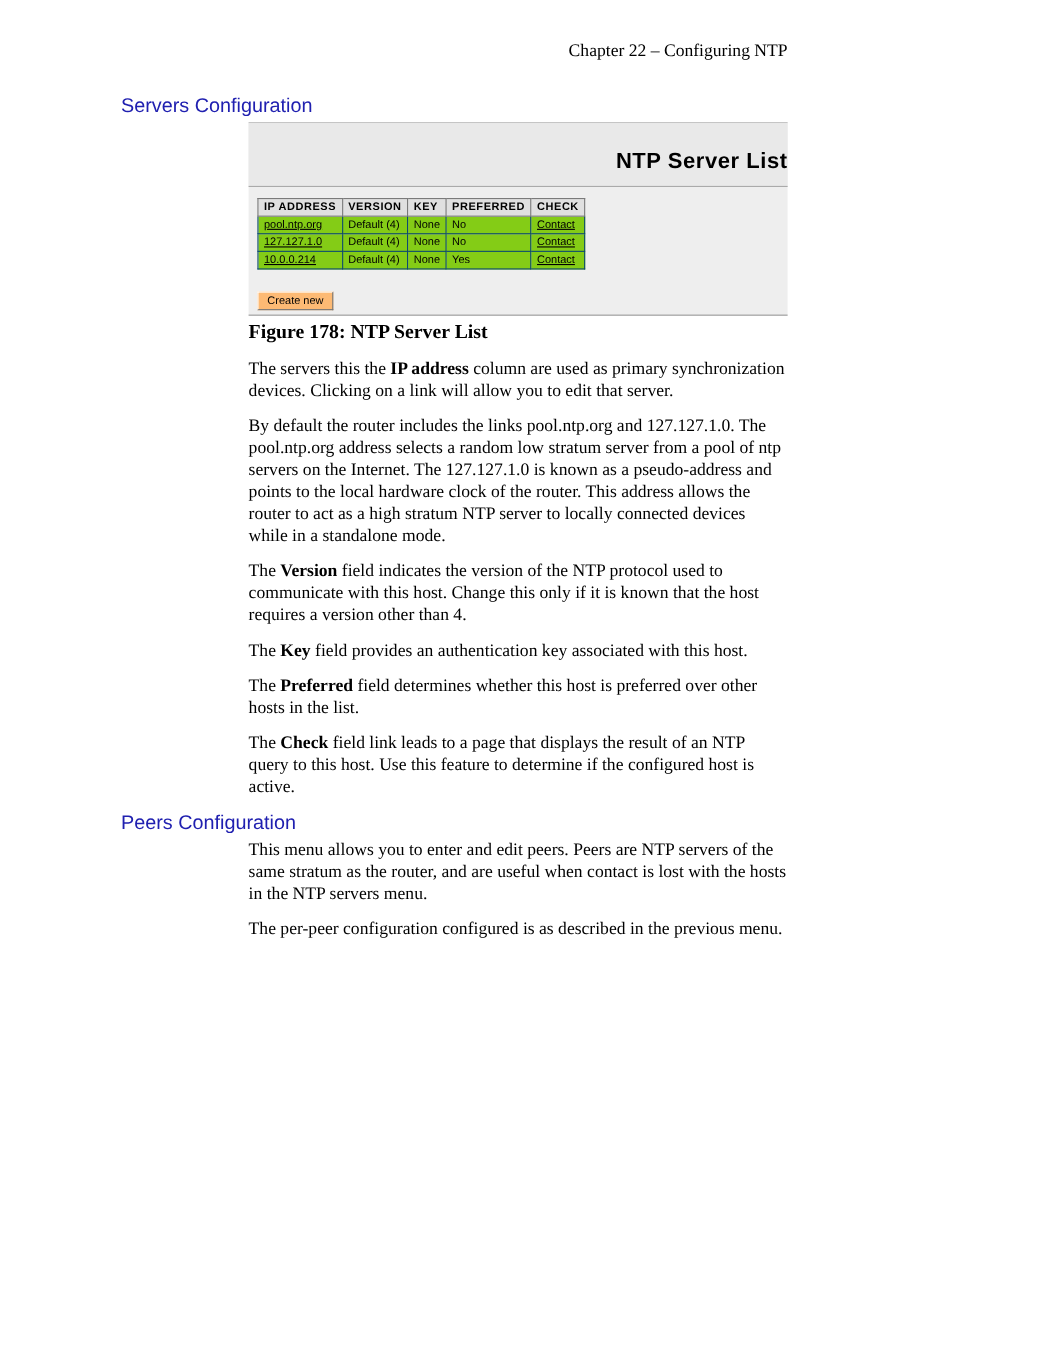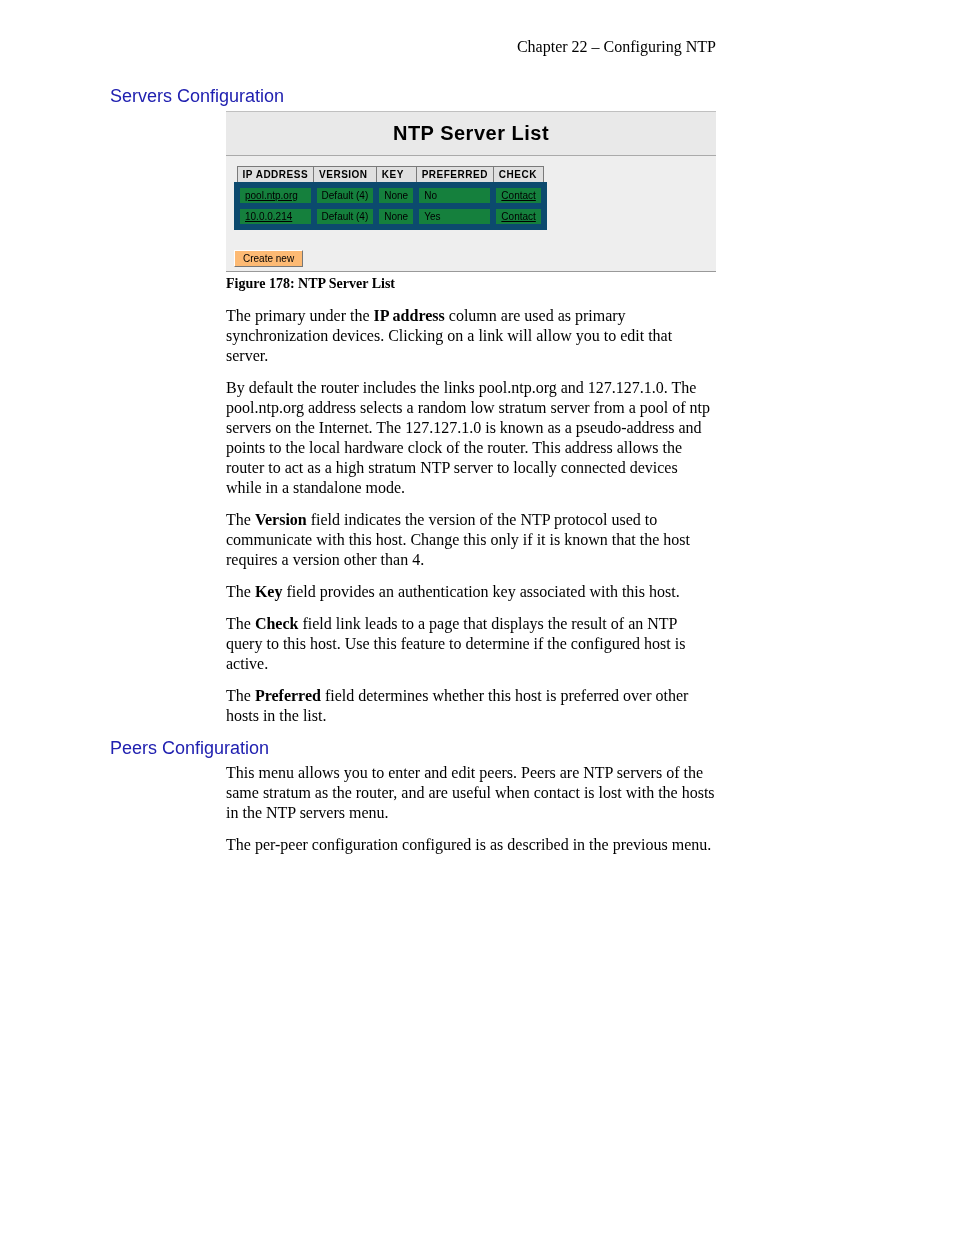--- a/index.html
+++ b/index.html
@@ -37,22 +37,22 @@
     border-top: 1px solid #c0c0c0;
     border-bottom: 1px solid #999;
     padding: 0;
     width: 100%;
     box-sizing: border-box;
   }
   .figure-title {
     font-family: Verdana, Geneva, sans-serif;
     font-weight: bold;
     font-size: 20px;
-    text-align: center;
-    padding: 10px 0 10px 0;
+    text-align: right;
+    padding: 24px 0 10px 0;
     letter-spacing: 0.5px;
     color: #000;
     border-bottom: 1px solid #aaa;
     background: #e9e9e9;
   }
   .tbl-wrap {
     padding: 10px 0 10px 8px;
   }
   table.ntp {
     border-collapse: collapse;
@@ -63,22 +63,22 @@
     border: 1px solid #7a7a7a;
     background: #e0e0e0;
     font-weight: bold;
     font-size: 10px;
     padding: 2px 5px;
     letter-spacing: 0.5px;
     white-space: nowrap;
     text-align: left;
   }
   table.ntp td {
-    border: 6px solid #0c4a6e;
-    background: #15803d;
+    border: 1px solid #0c4a6e;
+    background: #84cc16;
     padding: 2px 5px;
     white-space: nowrap;
   }
   table.ntp td.center { text-align: left; }
   table.ntp a {
     color: #000;
     text-decoration: underline;
   }
   .create-btn {
     display: inline-block;
@@ -88,21 +88,21 @@
     border-top: 1px solid #fff;
     border-left: 1px solid #fff;
     border-right: 1px solid #777;
     border-bottom: 1px solid #777;
     padding: 2px 8px;
     margin: 10px 0 4px 8px;
     cursor: pointer;
   }
   .caption {
     font-weight: bold;
-    font-size: 14px;
+    font-size: 18px;
     margin: 4px 0 14px 0;
   }
   p.body {
     font-size: 16px;
     line-height: 1.25;
     margin: 0 0 12px 0;
     text-align: left;
   }
   .bold { font-weight: bold; }
   .footer {
@@ -139,49 +139,56 @@
             <th>CHECK</th>
           </tr>
           <tr>
             <td><a href="#">pool.ntp.org</a></td>
             <td>Default (4)</td>
             <td>None</td>
             <td class="center">No</td>
             <td><a href="#">Contact</a></td>
           </tr>
           <tr>
+            <td><a href="#">127.127.1.0</a></td>
+            <td>Default (4)</td>
+            <td>None</td>
+            <td class="center">No</td>
+            <td><a href="#">Contact</a></td>
+          </tr>
+          <tr>
             <td><a href="#">10.0.0.214</a></td>
             <td>Default (4)</td>
             <td>None</td>
             <td class="center">Yes</td>
             <td><a href="#">Contact</a></td>
           </tr>
         </tbody>
           </table>
       </div>
       <span class="create-btn">Create new</span>
     </div>
 
     <div class="caption">Figure 178: NTP Server List</div>
 
     <p class="body">
-      <span>The primary under the </span><span class="bold">IP address</span><span> column are used as primary synchronization devices.  Clicking on a link will allow you to edit that server.</span>
+      <span>The servers this the </span><span class="bold">IP address</span><span> column are used as primary synchronization devices.  Clicking on a link will allow you to edit that server.</span>
     </p>
     <p class="body">By default the router includes the links pool.ntp.org and 127.127.1.0.  The pool.ntp.org address selects a random low stratum server from a pool of ntp servers on the Internet.  The 127.127.1.0 is known as a pseudo-address and points to the local hardware clock of the router.  This address allows the router to act as a high stratum NTP server to locally connected devices while in a standalone mode.</p>
     <p class="body">
       <span>The </span><span class="bold">Version</span><span> field indicates the version of the NTP protocol used to communicate with this host.  Change this only if it is known that the host requires a version other than 4.</span>
     </p>
     <p class="body">
       <span>The </span><span class="bold">Key</span><span> field provides an authentication key associated with this host.</span>
     </p>
     <p class="body">
-      <span>The </span><span class="bold">Check</span><span> field link leads to a page that displays the result of an NTP query to this host.  Use this feature to determine if the configured host is active.</span>
+      <span>The </span><span class="bold">Preferred</span><span> field determines whether this host is preferred over other hosts in the list.</span>
     </p>
     <p class="body">
-      <span>The </span><span class="bold">Preferred</span><span> field determines whether this host is preferred over other hosts in the list.</span>
+      <span>The </span><span class="bold">Check</span><span> field link leads to a page that displays the result of an NTP query to this host.  Use this feature to determine if the configured host is active.</span>
     </p>
   </div>
 
   <div class="section-heading">Peers Configuration</div>
   <div class="content-block">
     <p class="body">This menu allows you to enter and edit peers.  Peers are NTP servers of the same stratum as the router, and are useful when contact is lost with the hosts in the NTP servers menu.</p>
     <p class="body">The per-peer configuration configured is as described in the previous menu.</p>
   </div>
 
 </div>

